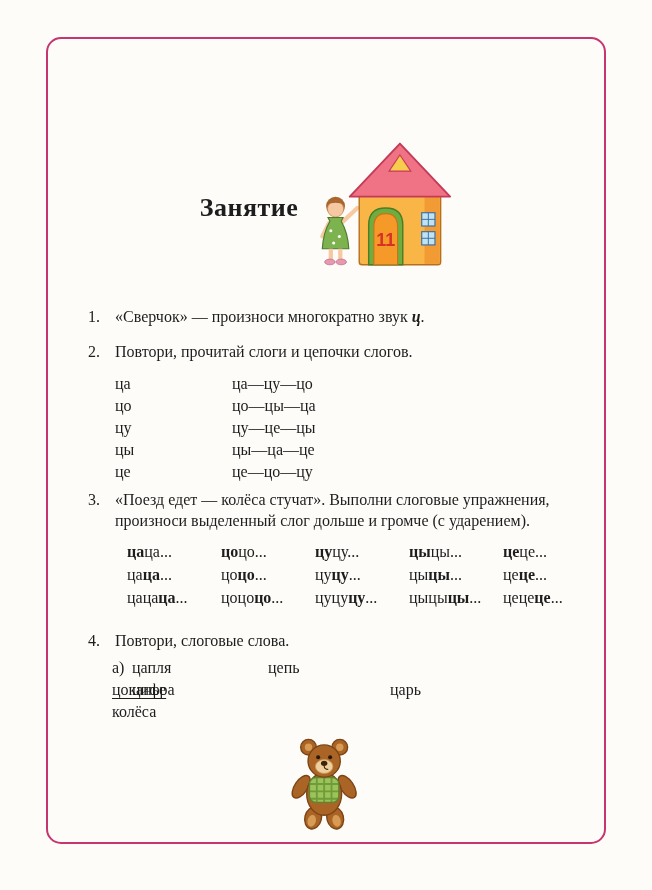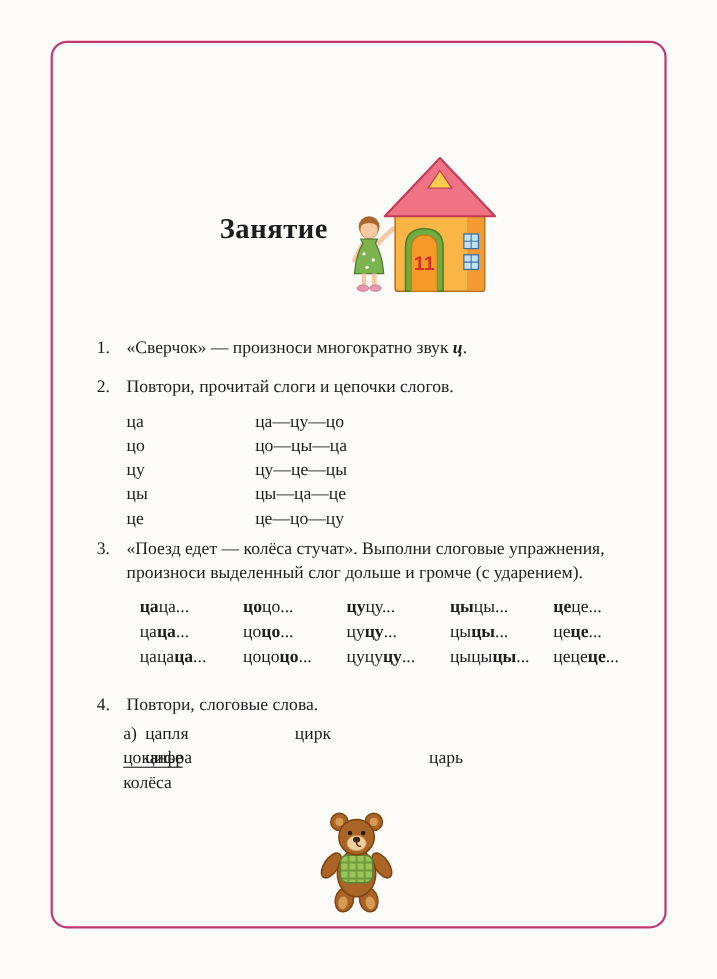--- a/index.html
+++ b/index.html
@@ -176,21 +176,21 @@
     </div>
 
     <div class="section s-ex4">
       <div class="ex-header">
         <span class="ex-num">4.</span>
         <span class="ex-text">Повтори, слоговые слова.</span>
       </div>
       <div class="words-grid">
         <span>а)</span>
         <span class="word">цапля</span>
-        <span class="word">цирк</span>
+        <span class="word">цепь</span>
 
         <span></span>
         <span class="word underlined">цоканье</span>
         <span class="word">цифра</span>
 
         <span></span>
         <span class="word">царь</span>
         <span class="word">колёса</span>
       </div>
     </div>

